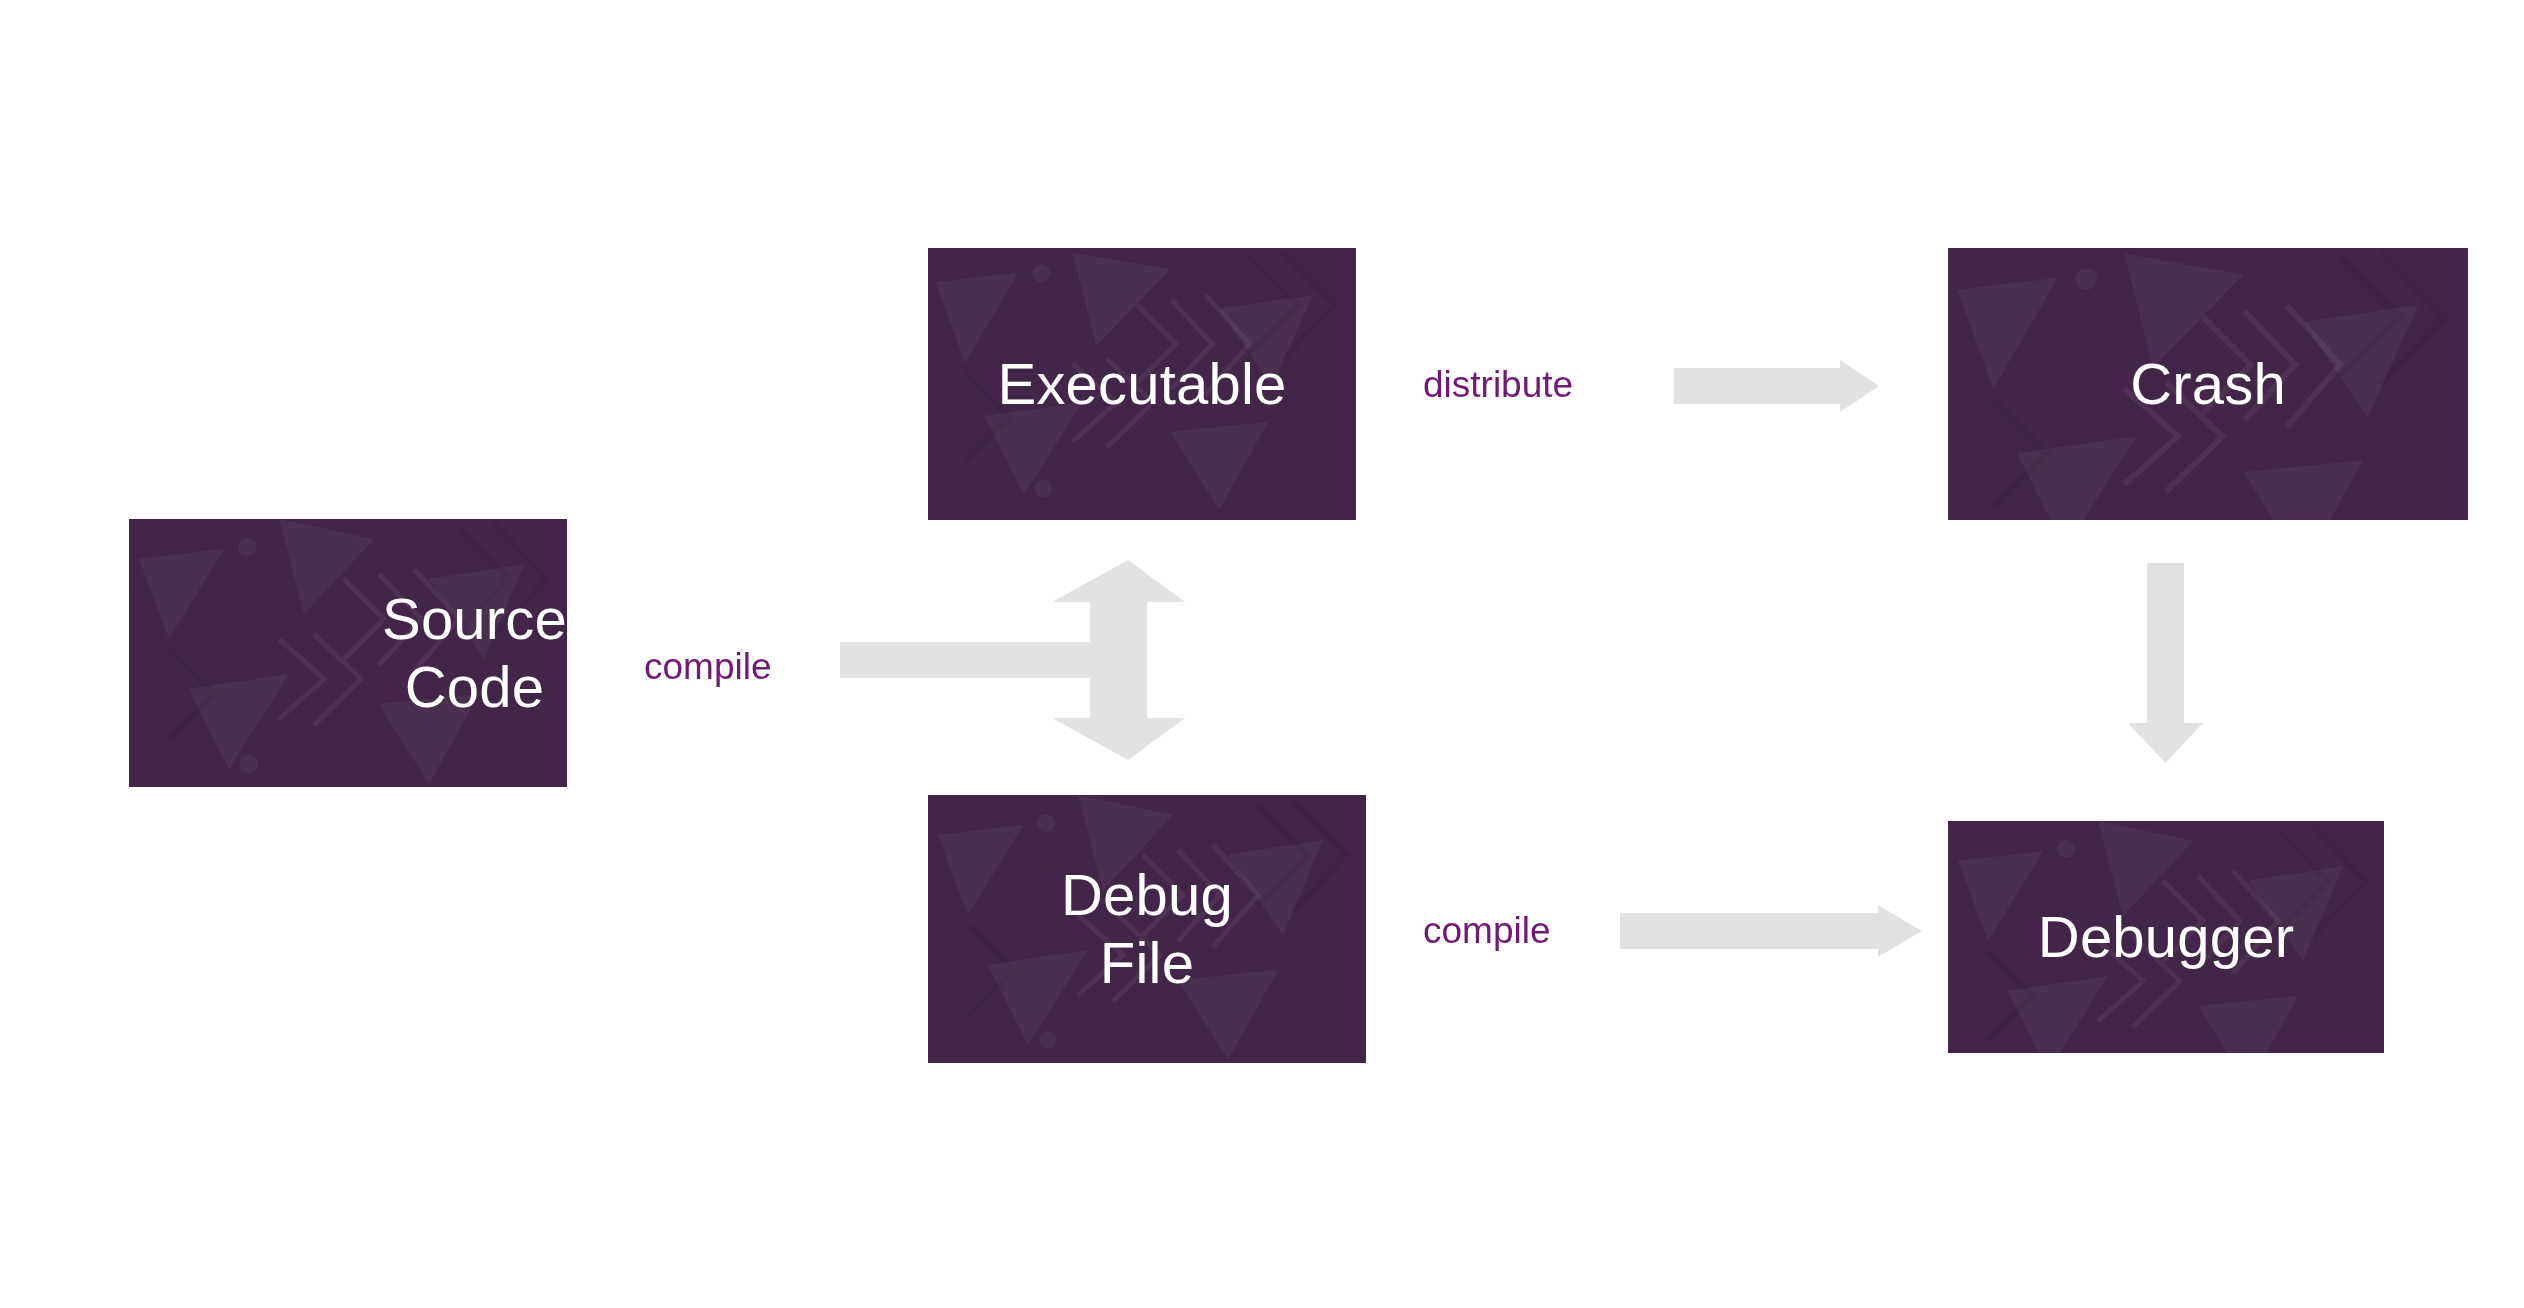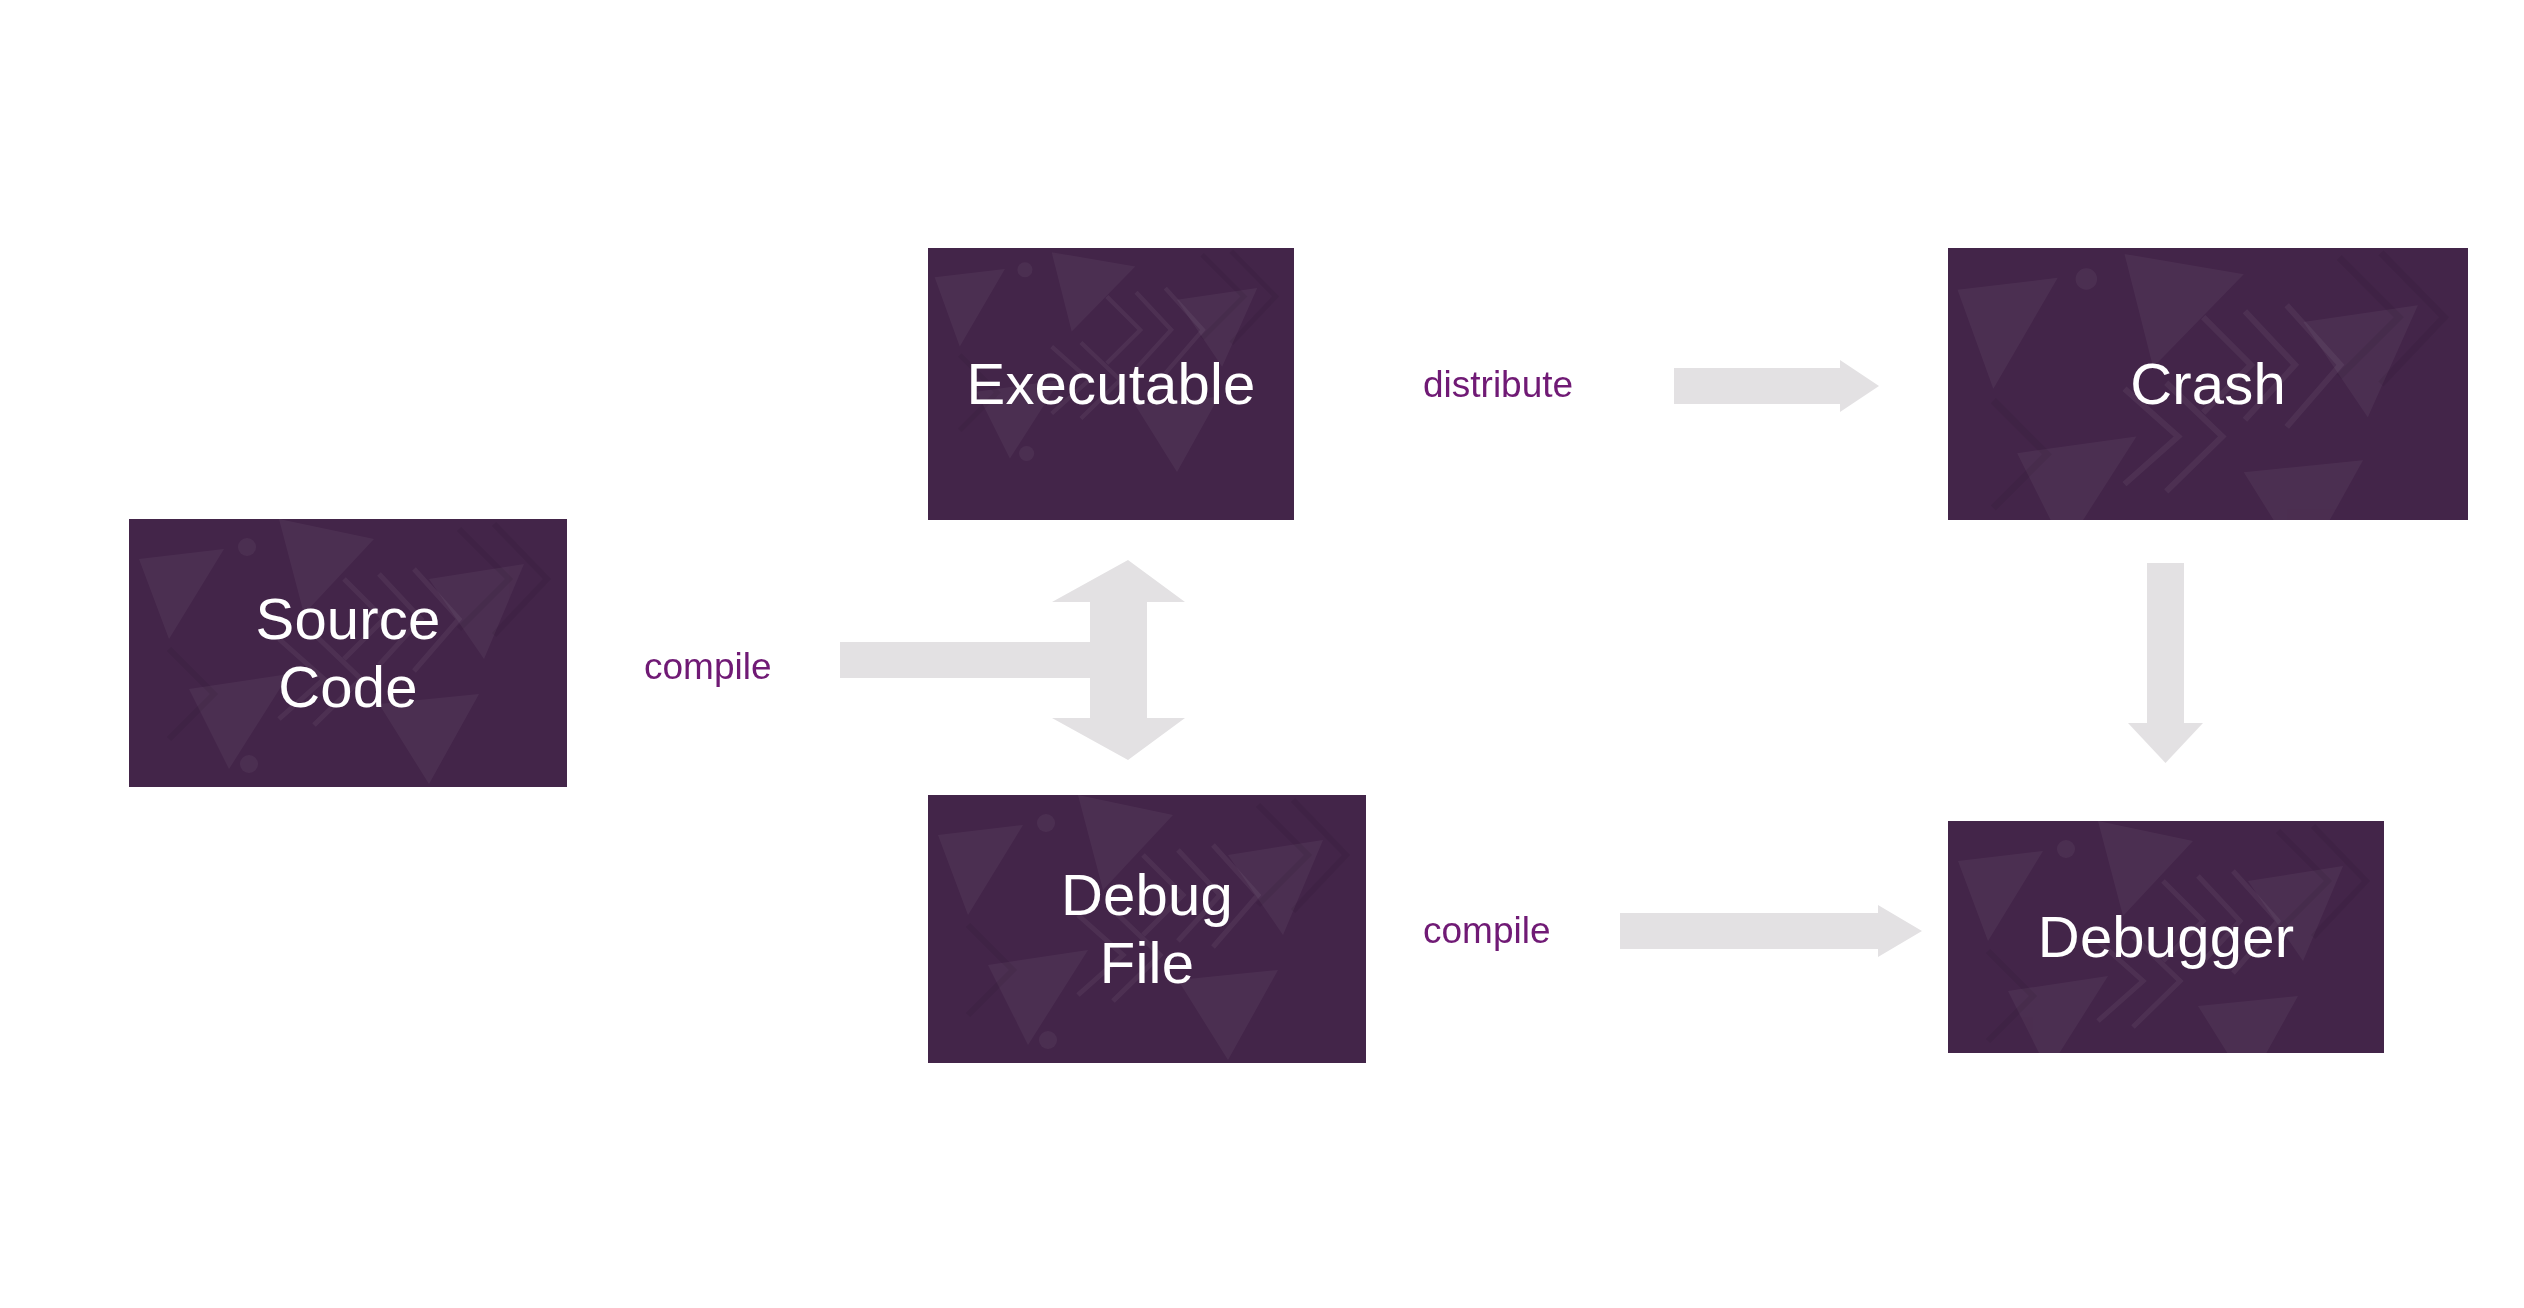--- a/index.html
+++ b/index.html
@@ -42,22 +42,22 @@
     font-family: "Liberation Sans", sans-serif;
     font-weight: 400;
     font-size: 58px;
     line-height: 1.18;
     text-align: center;
     letter-spacing: 0.2px;
     white-space: pre-line;
   }
 
   
-  #node-source   { left: 129px;  top: 519px; width: 438px; height: 268px; }
-  #node-exe      { left: 928px;  top: 248px; width: 366px; height: 272px; }
+  #node-source   { left: 129px;  top: 519px; width: 438px; height: 268px; justify-content: flex-end; }
+  #node-exe      { left: 928px;  top: 248px; width: 428px; height: 272px; }
   #node-crash    { left: 1948px; top: 248px; width: 520px; height: 272px; }
   #node-debugfile{ left: 928px;  top: 795px; width: 438px; height: 268px; }
   #node-debugger { left: 1948px; top: 793px; width: 436px; height: 232px; margin-top: 28px; }
 
   
   .edge-label {
     position: absolute;
     color: #701a75;
     font-family: "Liberation Sans", sans-serif;
     font-weight: 400;

